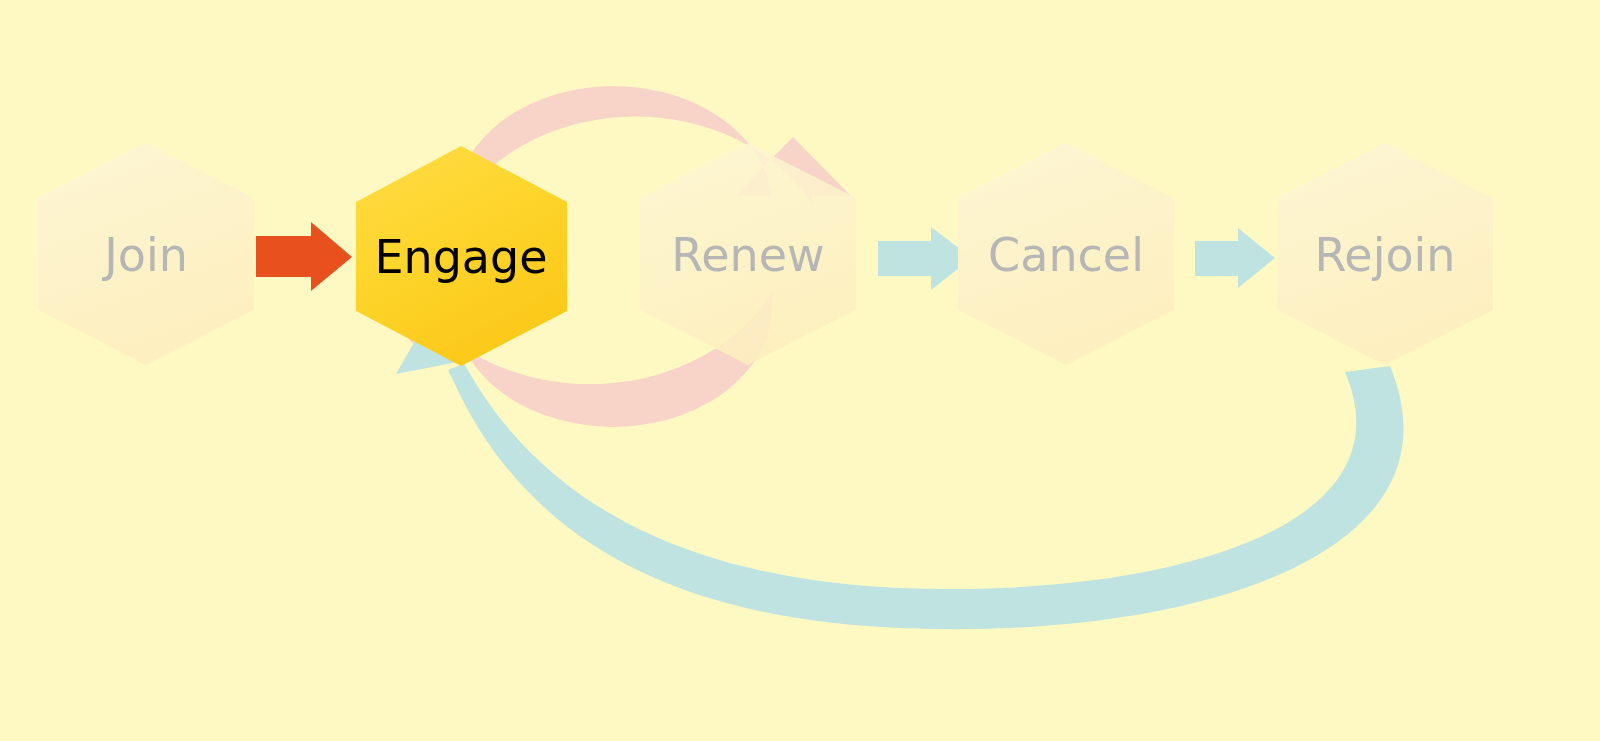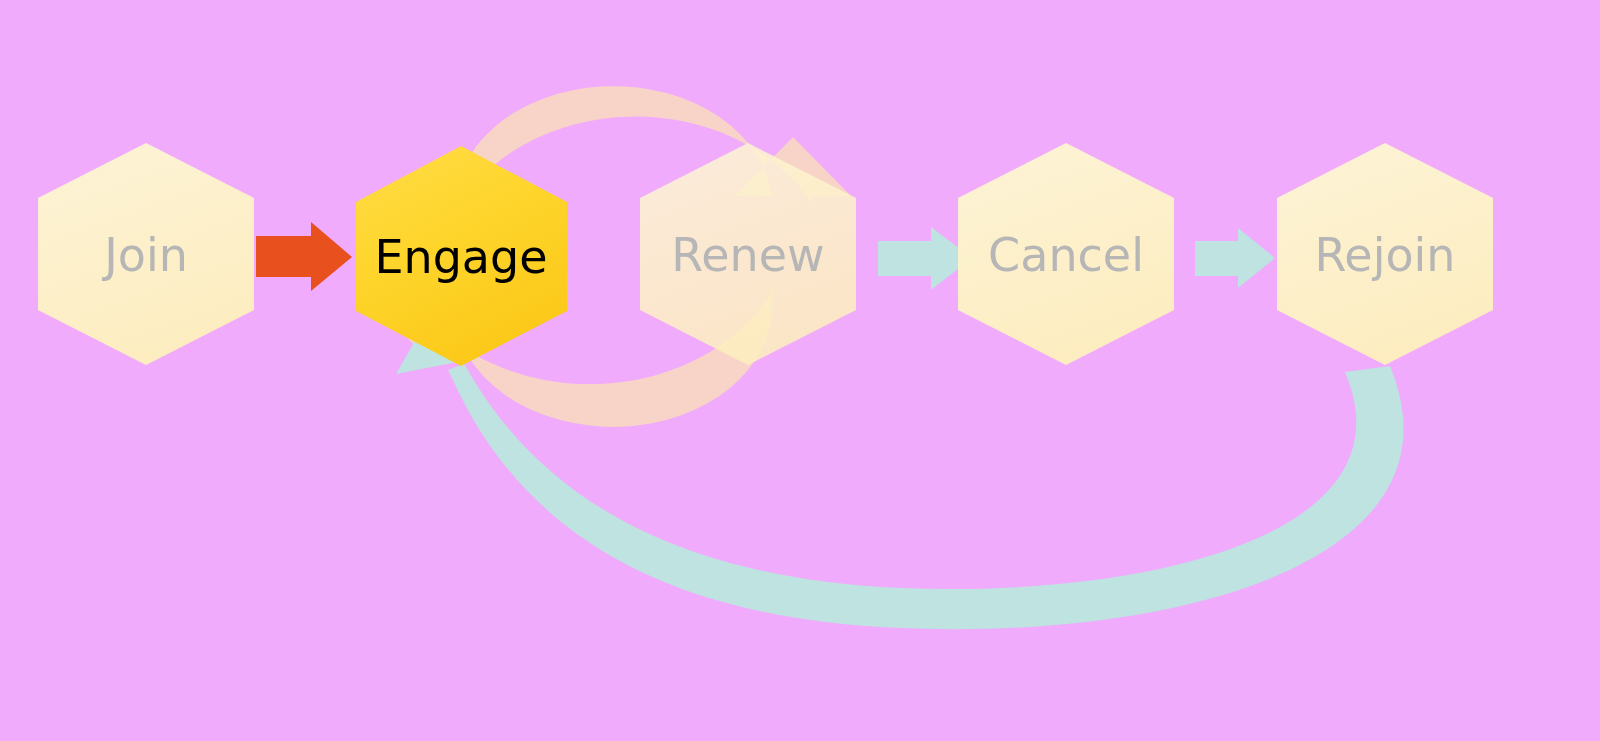--- a/index.html
+++ b/index.html
@@ -8,21 +8,21 @@
     padding: 0;
     background: #ffffff;
   }
   body {
     font-family: "DejaVu Sans", "Liberation Sans", sans-serif;
   }
   #canvas-wrap {
     position: relative;
     width: 1600px;
     height: 741px;
-    background: #f0abfc;
+    background: #fef9c3;
     overflow: hidden;
   }
   #diagram-svg {
     position: absolute;
     left: 0;
     top: 0;
     width: 1600px;
     height: 741px;
     display: block;
   }

